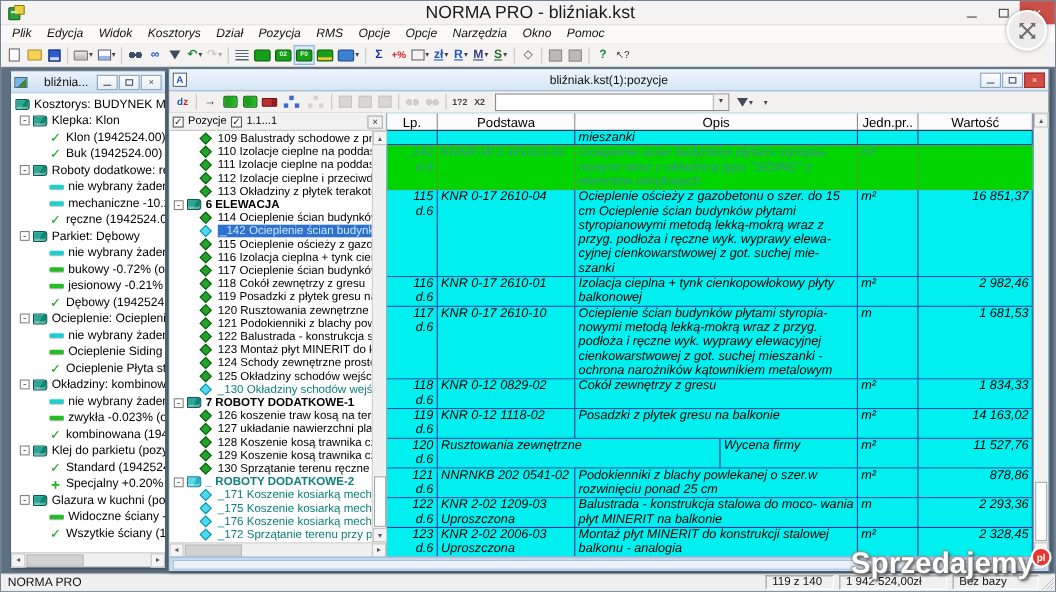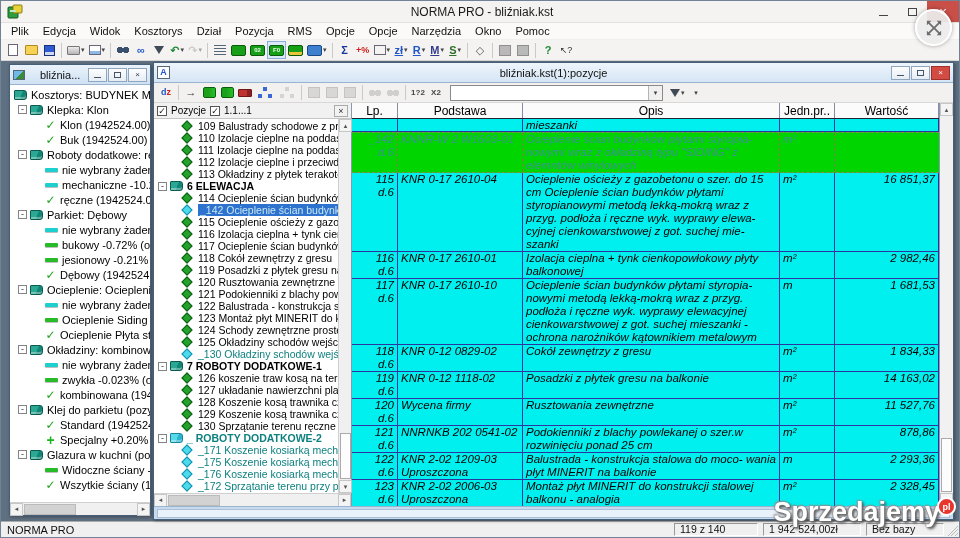--- a/index.html
+++ b/index.html
@@ -3,31 +3,31 @@
 <meta charset="utf-8">
 <style>
   html,body{margin:0;padding:0;width:960px;height:538px;overflow:hidden;
     font-family:"Liberation Sans","DejaVu Sans",sans-serif;font-size:11px;background:#5f7082;}
   *{box-sizing:border-box;cursor:default;user-select:none;}
 
   .app{position:absolute;inset:0;display:flex;flex-direction:column;border:1px solid #6f8296;background:#fff;}
 
   
   .titlebar{height:22px;background:#f4f3f1;display:flex;align-items:center;position:relative;border-bottom:1px solid #e2e1df;flex:none;}
-  .tb-title{position:absolute;left:4px;right:0;text-align:center;font-size:12px;color:#1a1a1a;}
+  .tb-title{position:absolute;left:4px;right:0;text-align:center;font-size:16px;color:#1a1a1a;}
   .app-icon{margin-left:6px;z-index:2;width:16px;height:16px;}
   .caption{margin-left:auto;display:flex;z-index:2;height:100%;}
   .cap-btn{width:29px;height:100%;display:flex;align-items:center;justify-content:center;color:#333;font-size:11px;}
   .cap-max .glyph-box{width:9px;height:8px;border:1px solid #444;}
   .cap-min .glyph-min{width:9px;border-top:1px solid #444;height:0;margin-top:7px;}
   .cap-close{width:32px;background:#c94f48;color:#fff;font-size:13px;}
 
   
   .menubar{height:17px;background:#fbfaf9;display:flex;align-items:center;padding-left:3px;border-bottom:1px solid #efefef;flex:none;}
-  .menu-item{padding:1px 7px;color:#111;}
+  .menu-item{padding:1px 7px;color:#111;font-style:italic;}
 
   
   .toolbar{height:21px;background:#f4f3f1;display:flex;align-items:center;padding:0 3px;border-bottom:1px solid #d8d8d8;flex:none;}
   .tbtn{height:18px;min-width:18px;display:inline-flex;align-items:center;justify-content:center;border:1px solid transparent;margin:0;padding:0 1px;}
   .tbtn.pressed{border:1px solid #8ab0d8;background:#dceaf8;}
   .tbtn.dis{opacity:.45;filter:grayscale(1);}
   .tsep{width:1px;height:15px;background:#c9c9c9;margin:0 3px;flex:none;}
   .dd{font-size:7px;color:#444;margin-left:1px;}
   .gtx{font-size:11px;line-height:1;}
   .gl-und{font-weight:bold;text-decoration:underline;}
@@ -118,21 +118,21 @@
   .c-val{flex:1;text-align:right;min-width:0;}
   .trow.sel{background:#00d500;color:#3a9490;border-top:1px dashed #8a8a5a;border-bottom:1px dashed #8a8a5a;}
   .trow.sel .tcell{border-right:1px dashed #8a7a4a;}
   .tvscroll{width:14px;background:#f1f1f1;border-left:1px solid #8a9ab0;display:flex;flex-direction:column;flex:none;}
   .pw-hscroll{height:13px;background:#c8daee;border-top:1px solid #9ab4cf;display:flex;align-items:center;flex:none;}
   .pw-hthumb{height:9px;background:#e9f1fa;border:1px solid #aac0d8;flex:1;margin:0 3px;}
 
   
   .statusbar{height:16px;background:#f0f0f0;border-top:1px solid #ababab;display:flex;align-items:center;padding-left:6px;font-size:11px;color:#111;flex:none;}
   .sb-field{border:1px solid;border-color:#9a9a9a #fff #fff #9a9a9a;height:13px;line-height:11px;padding:0 5px;margin-left:5px;font-size:10.5px;white-space:nowrap;}
-  .sb-f1{margin-left:auto;width:84px;}
+  .sb-f1{margin-left:auto;width:62px;}
   .sb-f2{width:98px;}
   .sb-f3{width:78px;}
   .grip{width:12px;height:12px;margin:0 1px 0 2px;background:
     linear-gradient(135deg,transparent 0 55%,#bbb 55% 60%,transparent 60% 70%,#bbb 70% 75%,transparent 75% 85%,#bbb 85% 90%,transparent 90%);}
 
   
   .wm-circle{position:absolute;top:8px;right:7px;width:37px;height:37px;border-radius:50%;background:rgba(236,236,236,.93);border:2px solid #fff;box-shadow:0 0 4px rgba(0,0,0,.35);display:flex;align-items:center;justify-content:center;z-index:50;}
   .wm-brand{position:absolute;right:3px;bottom:9px;z-index:60;font-size:27px;font-weight:bold;color:#fff;white-space:nowrap;
     text-shadow:0 0 2px #777,1px 1px 2px #666,-1px -1px 2px #999,2px 2px 3px rgba(60,60,60,.8);}
   .wm-pl{display:inline-flex;align-items:center;justify-content:center;width:19px;height:19px;border-radius:50%;background:#e8352e;border:2px solid #fff;color:#fff;font-size:9px;font-weight:bold;vertical-align:top;margin-left:-3px;text-shadow:none;}
@@ -743,24 +743,24 @@
                   </div>
                   <div class="tcell c-opis">Posadzki z płytek gresu na balkonie</div>
                   <div class="tcell c-jedn">m²</div>
                   <div class="tcell c-val">14 163,02</div>
                 </div>
                 <div class="trow">
                   <div class="tcell c-lp">
                     <div>120</div>
                     <div>d.6</div>
                   </div>
+                  <div class="tcell c-opis">Rusztowania zewnętrzne</div>
                   <div class="tcell c-pod">
                     <div>Wycena firmy</div>
                   </div>
-                  <div class="tcell c-opis">Rusztowania zewnętrzne</div>
                   <div class="tcell c-jedn">m²</div>
                   <div class="tcell c-val">11 527,76</div>
                 </div>
                 <div class="trow">
                   <div class="tcell c-lp">
                     <div>121</div>
                     <div>d.6</div>
                   </div>
                   <div class="tcell c-pod">
                     <div>NNRNKB 202 0541-02</div>

